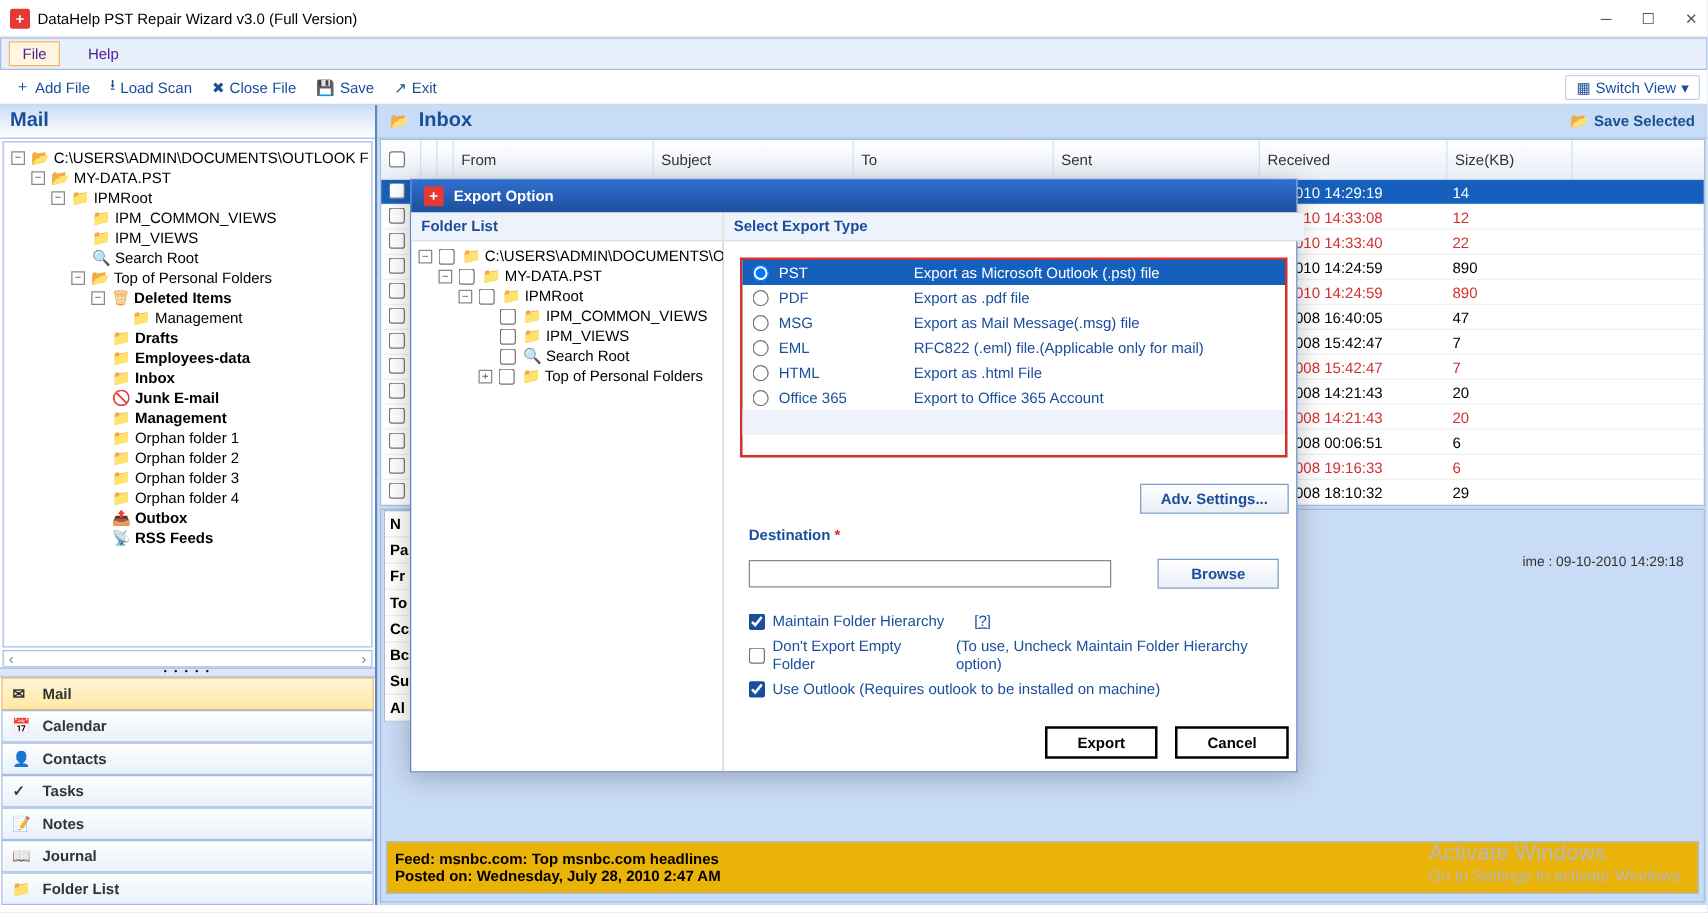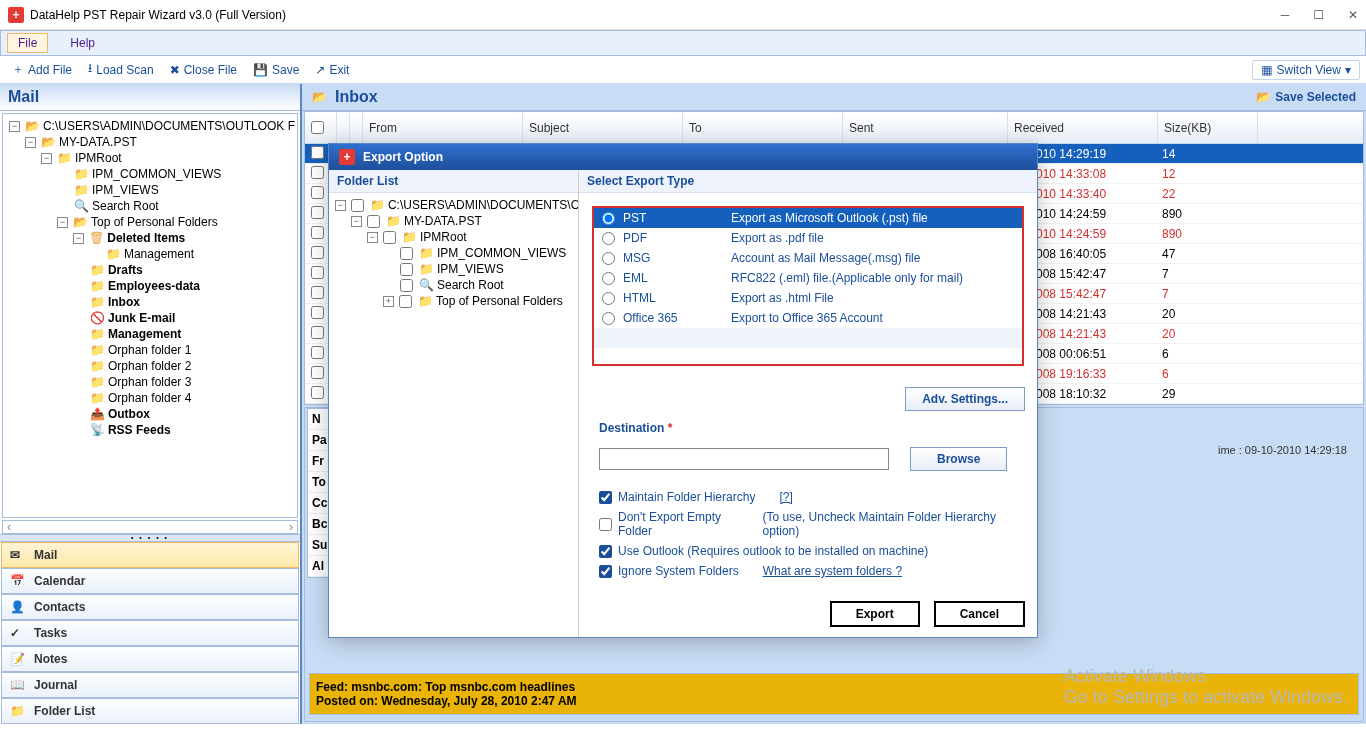--- a/index.html
+++ b/index.html
@@ -39,40 +39,40 @@
 .grid .row.sel{background:#1560bd;color:#fff}
 .grid .row.red{color:#d32f2f}
 .c0{width:32px}.c1{width:12px}.c2{width:12px}.c3{width:160px}.c4{width:160px}.c5{width:160px}.c6{width:165px}.c7{width:150px}.c8{width:100px}
 .preview{flex:1;background:#c9dcf5;margin:2px;border:1px solid #a6bde0;position:relative}
 .preview .meta{font-size:11px;color:#333;padding-right:10px;text-align:right}
 .preview .body{background:#eab308;border:1px solid #a6bde0;margin:4px;padding:6px;position:absolute;bottom:2px;left:0;right:0}
 .pcol{position:absolute;left:2px;top:0;width:22px;background:#fff;border:1px solid #a6bde0}
 .pcol div{padding:3px 4px;font-weight:bold;border-bottom:1px solid #eee}
 .activate{position:absolute;right:18px;bottom:16px;color:#b8b8b8;text-align:left}
 .activate .t1{font-size:18px}
-.activate .t2{font-size:18px}
+.activate .t2{font-size:13px}
 
 
 .modal{position:absolute;left:328px;top:143px;width:710px;background:#fff;border:1px solid #5a86c4;box-shadow:0 4px 20px rgba(0,0,0,.25);z-index:100}
 .modal .mhdr{background:linear-gradient(#2f6fcf,#1d4f9c);color:#fff;padding:5px 10px;font-weight:bold;display:flex;align-items:center;gap:8px}
 .modal .mhdr .logo{width:16px;height:16px;background:#e53935;border-radius:2px;color:#fff;display:inline-flex;align-items:center;justify-content:center;font-weight:bold}
 .modal .body{display:flex}
 .modal .fl{width:250px;border-right:1px solid #ccc}
 .modal .fl .lbl,.modal .et .lbl{background:#eef3fb;color:#1a4e9b;font-weight:bold;padding:4px 8px;border-bottom:1px solid #d4e0f0}
 .modal .fl .tree{border:none;margin:0;padding:4px 0;height:160px;overflow:auto}
 .modal .et{flex:1}
 .modal .et .opts{border:2px solid #d32f2f;margin:13px;height:160px}
 .modal .et .opt{display:flex;align-items:center;padding:2px 8px;gap:8px;color:#1a4e9b;height:20px}
 .modal .et .opt.sel{background:#1560bd;color:#fff}
 .modal .et .opt .c{flex:0 0 100px}
 .modal .btnrow{display:flex;justify-content:flex-end;padding:8px 12px 4px}
 .modal .btn{background:linear-gradient(#fff,#e8eef7);border:1px solid #7a9cc6;padding:4px 16px;color:#1a4e9b;cursor:pointer;font-weight:bold}
 .modal .dest{padding:6px 20px;color:#1a4e9b;font-weight:bold}
 .modal .dest .req{color:#d32f2f}
-.modal .destrow{display:flex;gap:21px;padding:6px 20px;align-items:center}
+.modal .destrow{display:flex;gap:37px;padding:6px 20px;align-items:center}
 .modal .destrow input{flex:0 0 290px;border:1px solid #888;height:22px;padding:0 4px}
 .modal .checks{padding:10px 20px;color:#1a4e9b}
 .modal .checks label{display:flex;align-items:center;gap:6px;padding:3px 0}
 .modal .checks .link{color:#1a4e9b;text-decoration:underline;margin-left:18px;cursor:pointer}
 .modal .checks .hint{color:#1a4e9b;margin-left:8px}
 .modal .foot{display:flex;justify-content:flex-end;gap:14px;padding:10px 12px}
 .modal .foot .b{border:2px solid #000;padding:4px 24px;background:#fff;font-weight:bold;cursor:pointer}
 input[type=checkbox]{accent-color:#1a4e9b}
 input[type=radio]{margin:0}
 </style>
@@ -522,21 +522,21 @@
             <span>Export as Microsoft Outlook (.pst) file</span>
           </div>
           <div class="opt">
             <input type="radio" name="et" style="">
             <span class="c">PDF</span>
             <span>Export as .pdf file</span>
           </div>
           <div class="opt">
             <input type="radio" name="et" style="">
             <span class="c">MSG</span>
-            <span>Account as Mail Message(.msg) file</span>
+            <span>Export as Mail Message(.msg) file</span>
           </div>
           <div class="opt">
             <input type="radio" name="et" style="">
             <span class="c">EML</span>
             <span>RFC822 (.eml) file.(Applicable only for mail)</span>
           </div>
           <div class="opt">
             <input type="radio" name="et" style="">
             <span class="c">HTML</span>
             <span>Export as .html File</span>
@@ -564,25 +564,20 @@
           </label>
         <label>
             <input type="checkbox" style="">
             <span>Don't Export Empty Folder</span>
             <span class="hint">(To use, Uncheck Maintain Folder Hierarchy option)</span>
           </label>
         <label>
             <input type="checkbox" checked="" style="">
             <span>Use Outlook (Requires outlook to be installed on machine)</span>
           </label>
-        <label>
-            <input type="checkbox" checked="" style="">
-            <span>Ignore System Folders</span>
-            <span class="link">What are system folders ?</span>
-          </label>
       </div>
       <div class="foot">
         <button class="b">Export</button>
         <button class="b">Cancel</button>
       </div>
     </div>
   </div>
 </div>
 
 </body></html>

